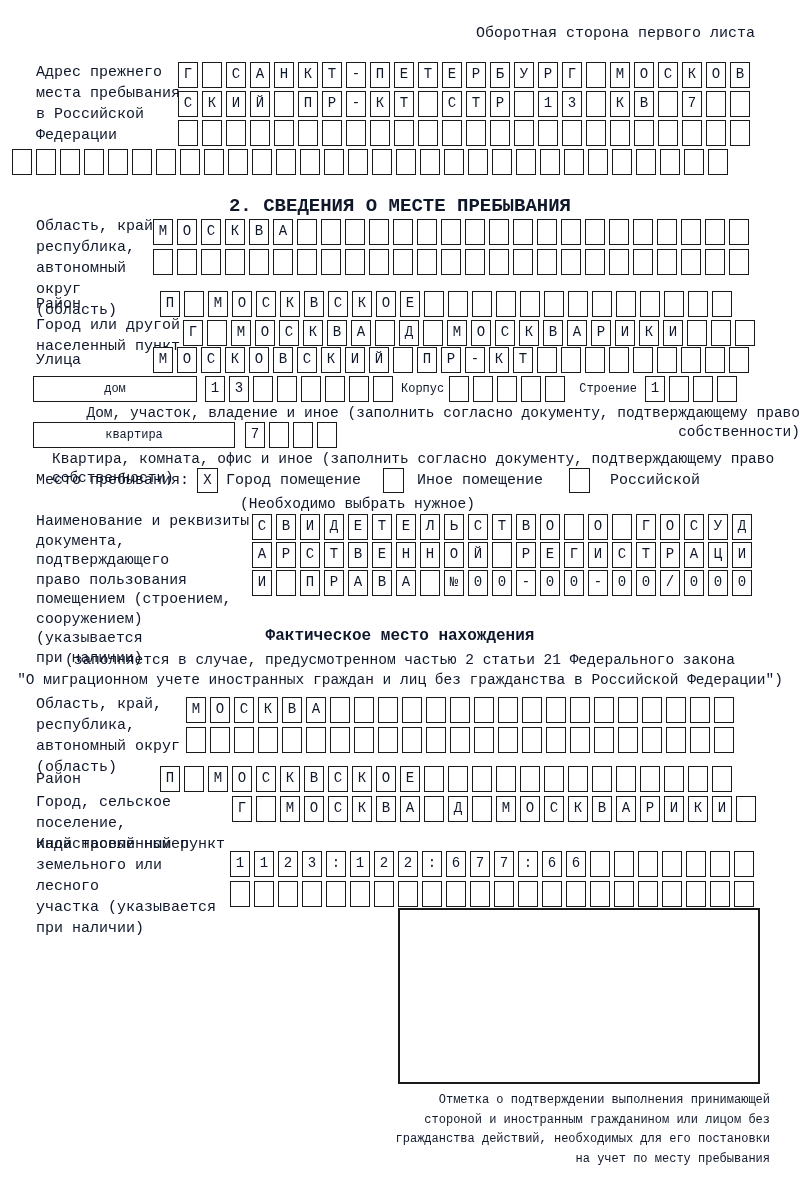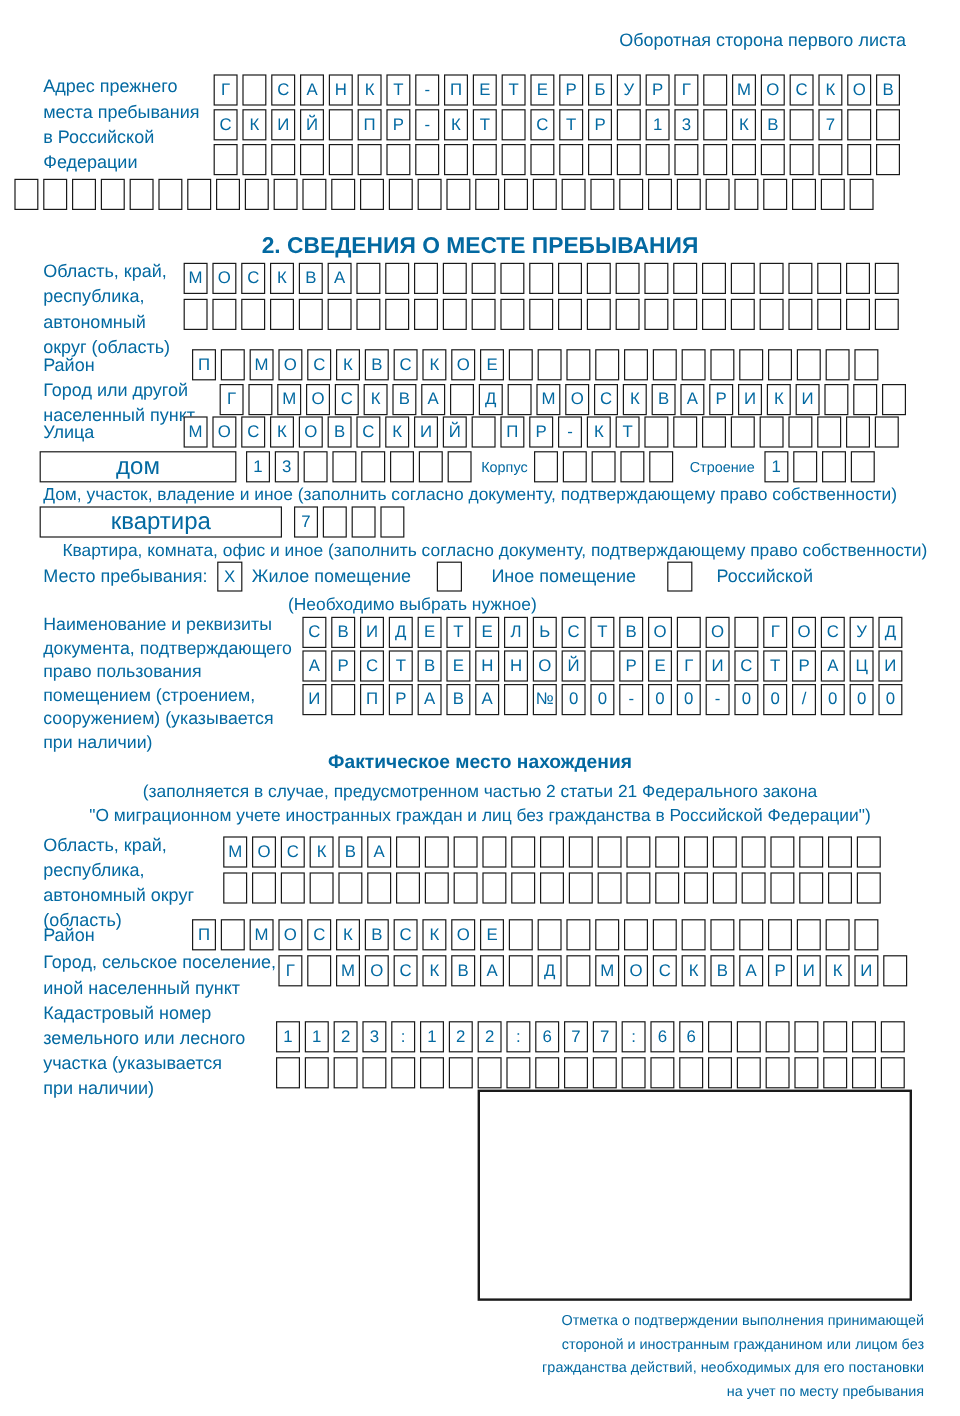--- a/index.html
+++ b/index.html
@@ -1,27 +1,27 @@
 <!DOCTYPE html>
 <html><head>
 <meta charset="utf-8">
 <style>
   html,body{margin:0;padding:0;background:#fff;}
   .page{position:relative;width:800px;height:1180px;background:#fff;
-        font-family:Liberation Sans, sans-serif;color:#0369a1;overflow:hidden;}
+        font-family:Liberation Mono, monospace;color:#0f172a;overflow:hidden;}
   .abs{position:absolute;}
   .lbl{font-size:15px;line-height:21px;white-space:pre-line;}
   .note{font-size:14.5px;line-height:19px;}
   .center{width:800px;text-align:center;}
   .title{font-weight:bold;font-size:19px;}
   .cellrow{display:flex;flex-wrap:nowrap;}
   .cell{flex:0 0 auto;width:20px;height:26px;border:1.5px solid #1a1a1a;box-sizing:border-box;
         margin-right:4px;text-align:center;line-height:23px;font-size:14px;background:#fff;}
   .typebox{height:26px;border:1.5px solid #1a1a1a;box-sizing:border-box;display:flex;
-           align-items:center;justify-content:center;font-size:20px;background:#fff;}
+           align-items:center;justify-content:center;font-size:12px;background:#fff;}
   .inline-lbl{font-size:12px;line-height:26px;white-space:nowrap;}
   .row{display:flex;align-items:flex-start;}
   .cb{flex:0 0 auto;width:21px;height:25px;border:1.5px solid #1a1a1a;box-sizing:border-box;
       text-align:center;line-height:22px;font-size:14px;background:#fff;}
   .stay-lbl{font-size:15px;line-height:25px;white-space:nowrap;}
   .stampbox{border:2px solid #1a1a1a;box-sizing:border-box;background:#fff;}
   .caption{font-size:12px;line-height:19.5px;white-space:pre-line;text-align:right;}
 </style>
 </head>
 <body>
@@ -333,23 +333,23 @@
         <span class="cell"></span>
         <span class="cell"></span>
         <span class="cell"></span>
       </div>
   </div>
   <div class="abs note" style="left:36px;top:450px;margin-left:16px;">Квартира, комната, офис и иное (заполнить согласно документу, подтверждающему право собственности)</div>
 
   <div class="abs row" style="left:36px;top:468px;">
     <span class="stay-lbl">Место пребывания:</span>
     <span class="cb" style="margin-left:8px;">X</span>
-    <span class="stay-lbl" style="margin-left:8px;">Жилое помещение</span>
+    <span class="stay-lbl" style="margin-left:8px;">Город помещение</span>
     <span class="cb" style="margin-left:22px;"></span>
-    <span class="stay-lbl" style="margin-left:24px;">Иное помещение</span>
+    <span class="stay-lbl" style="margin-left:13px;">Иное помещение</span>
     <span class="cb" style="margin-left:26px;"></span>
     <span class="stay-lbl" style="margin-left:20px;">Российской</span>
   </div>
   <div class="abs note" style="left:240px;top:495px;">(Необходимо выбрать нужное)</div>
 
   <div class="abs lbl" style="left:36px;top:512px;width:215px;line-height:19.5px;font-size:14.8px;">Наименование и реквизиты
 документа, подтверждающего
 право пользования
 помещением (строением,
 сооружением) (указывается

